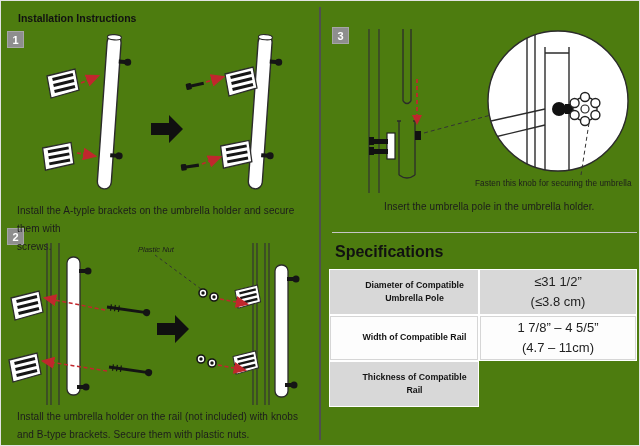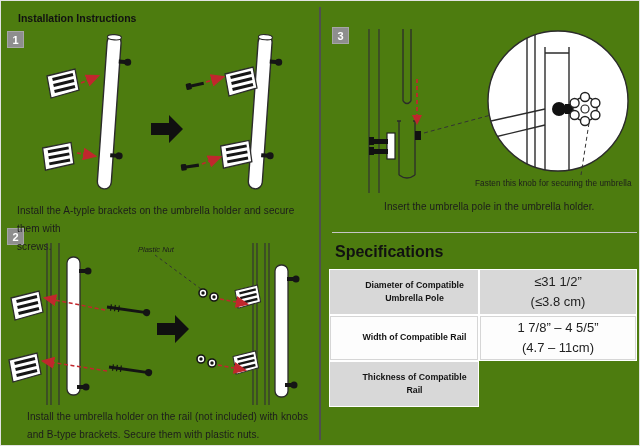--- a/index.html
+++ b/index.html
@@ -145,21 +145,21 @@
     <use href="#nut" transform="translate(194,118)"></use>
     <use href="#nut" transform="translate(205,122)"></use>
     <line x1="213" y1="58" x2="240" y2="63" stroke="#c1272d" stroke-width="1.5" stroke-dasharray="4 2.6" marker-end="url(#redTip)"></line>
     <line x1="211" y1="124" x2="238" y2="129" stroke="#c1272d" stroke-width="1.5" stroke-dasharray="4 2.6" marker-end="url(#redTip)"></line>
 
     <line x1="148" y1="14" x2="194" y2="48" stroke="#333" stroke-width="1" stroke-dasharray="3 3"></line>
   </svg>
 
   <div class="abs diagram-label" style="left:137px;top:244px;font-style:italic;">Plastic Nut</div>
 
-  <div class="abs caption" style="left:16px;top:407px;width:300px;margin-left:10px;">Install the umbrella holder on the rail (not included) with knobs
+  <div class="abs caption" style="left:16px;top:407px;width:300px;">Install the umbrella holder on the rail (not included) with knobs
 and B-type brackets. Secure them with plastic nuts.</div>
 
   <div class="abs vdivider"></div>
 
   <svg class="abs" style="left:330px;top:22px;" width="308" height="172" viewBox="0 0 308 172">
     <defs>
       <clipPath id="magClip">
           <circle cx="227" cy="78" r="70"></circle>
         </clipPath>
     </defs>

